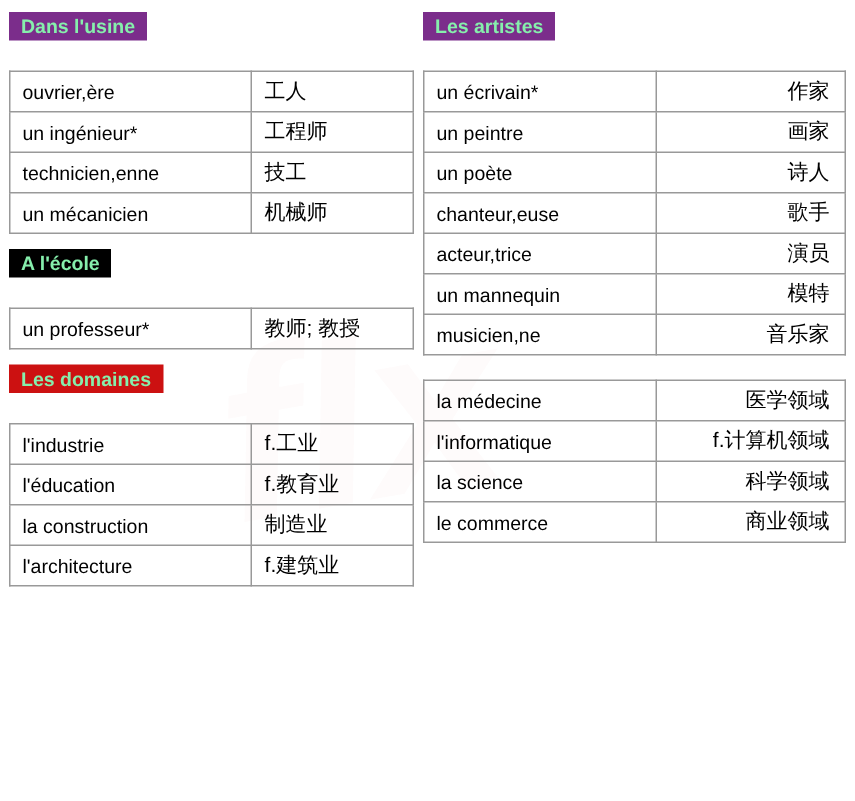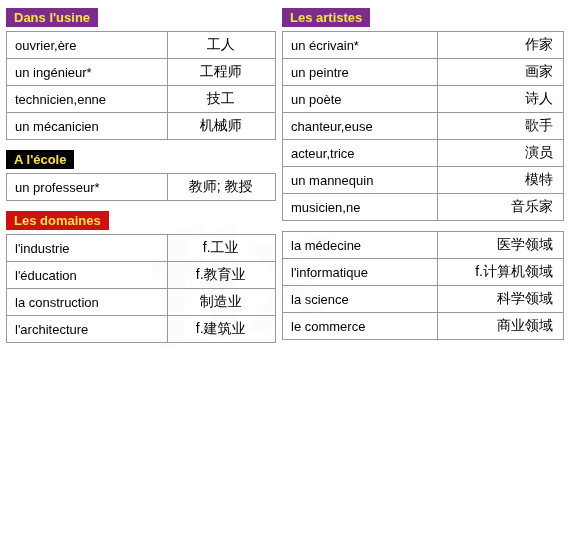--- a/index.html
+++ b/index.html
@@ -36,52 +36,53 @@
       width: 270px;
       flex-shrink: 0;
     }
 
     .right-col {
       flex: 1;
     }
 
     .section-title {
       display: inline-block;
-      color: #fde047;
+      color: #86efac;
       font-weight: bold;
       font-size: 13px;
       padding: 2px 8px;
       margin-bottom: 4px;
     }
 
     .title-purple { background-color: #7b2d8b; }
     .title-black { background-color: #000; }
     .title-red { background-color: #cc1111; }
 
     table {
       border-collapse: collapse;
       width: 100%;
       margin-bottom: 10px;
+      margin-top: 16px;
     }
 
     td {
       border: 1px solid #999;
       padding: 4px 8px;
       vertical-align: middle;
     }
 
     .td-french {
       width: 60%;
       font-size: 13px;
     }
 
     .td-chinese {
       width: 40%;
       font-size: 14px;
-      text-align: center;
+      text-align: left;
       padding-right: 10px;
     }
 
     .td-french-wide {
       width: 55%;
     }
 
     .td-chinese-wide {
       width: 45%;
       font-size: 14px;

